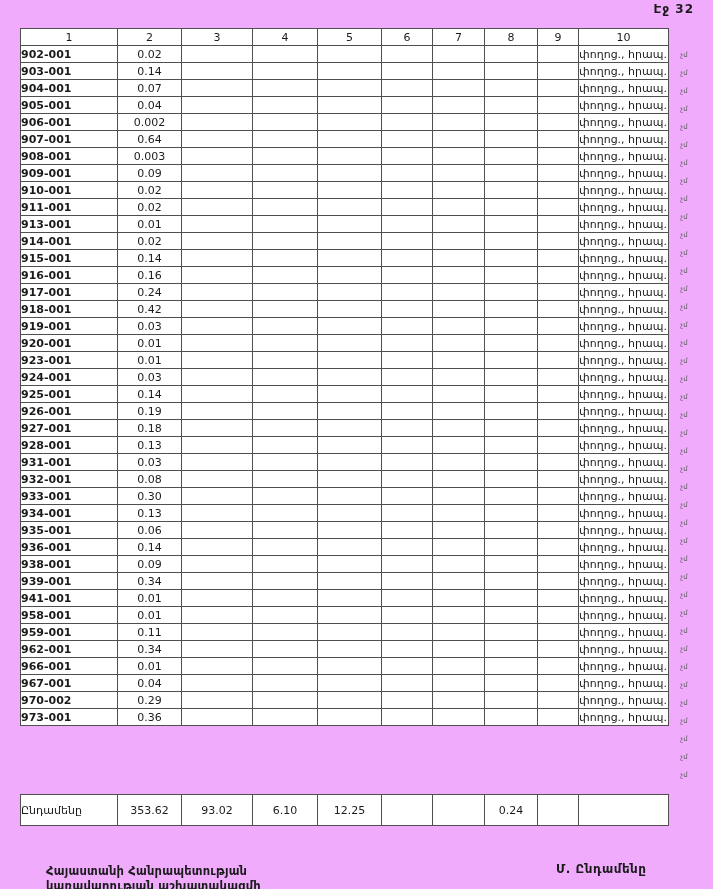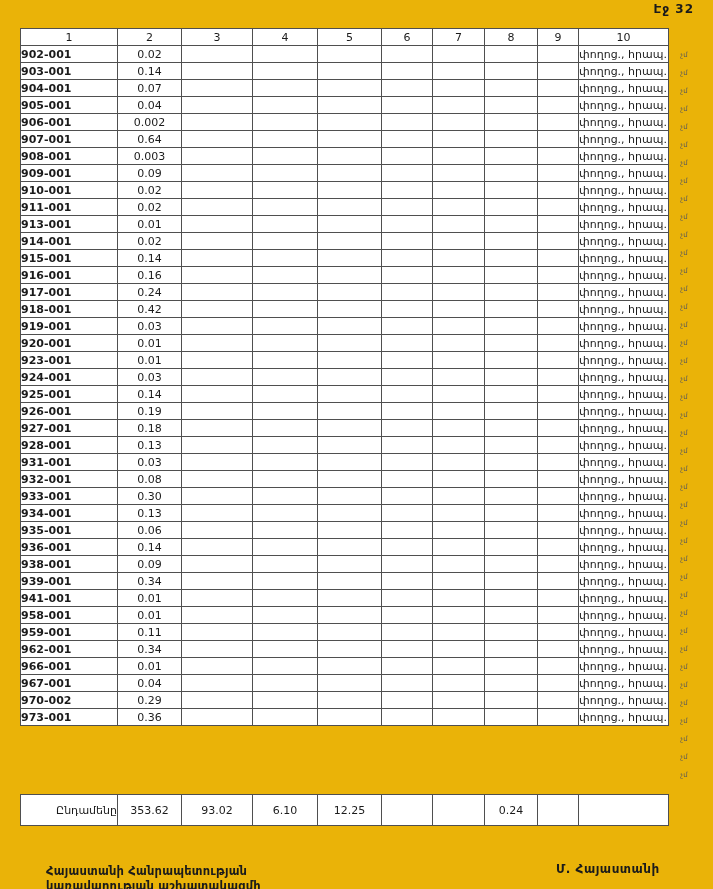--- a/index.html
+++ b/index.html
@@ -1,18 +1,18 @@
 <!DOCTYPE html>
 <html><head>
 <meta charset="utf-8">
 <style>
   * { margin:0; padding:0; box-sizing:border-box; }
   body { background:#888; }
   .page {
-    width:713px; height:889px; background:#eab308; position:relative;
+    width:713px; height:889px; background:#f0abfc; position:relative;
     font-family:"DejaVu Sans", sans-serif; color:#1b1b1b; margin:0 auto;
     overflow:hidden;
   }
   .page-label {
     position:absolute; top:2px; right:19px;
     font-size:12px; font-weight:bold; letter-spacing:1px;
   }
   table.grid {
     position:absolute; border-collapse:collapse; table-layout:fixed;
     background:#fff;
@@ -26,21 +26,21 @@
     vertical-align:middle;
   }
   .main tbody td { height:17px; font-size:11px; vertical-align:middle; }
   .cell-id { text-align:left; padding-left:6px;font-weight:bold; }
   .cell-val { text-align:center; }
   .cell-street { text-align:left; padding-left:4px; font-size:10.5px; }
   .total-table { left:20px; top:794px; width:648px; }
   .total-table td {
     height:31px; font-size:11px; text-align:center; vertical-align:middle;
   }
-  .total-table .total-label { text-align:right;padding-left:24px; }
+  .total-table .total-label { text-align:left; }
   .margin-marks {
     position:absolute; left:672px; top:46px; width:24px;
   }
   .margin-marks div {
     height:18px; line-height:18px; font-size:7px; color:#5a5a5a;text-align:center;
   }
   .footer-left {
     position:absolute; left:46px; top:864px;
     font-size:11.5px; font-weight:bold; line-height:15px; letter-spacing:0.2px;
   }
@@ -639,15 +639,15 @@
       </tr>
     </tbody>
   </table>
 
   <div class="footer-left">
     <div>Հայաստանի Հանրապետության</div>
     <div>կառավարության աշխատակազմի</div>
     <div>ղեկավար-նախարար</div>
   </div>
 
-  <div class="signature">Մ. Հայաստանի</div>
+  <div class="signature">Մ. Ընդամենը</div>
 
 </div>
 
 </body></html>

